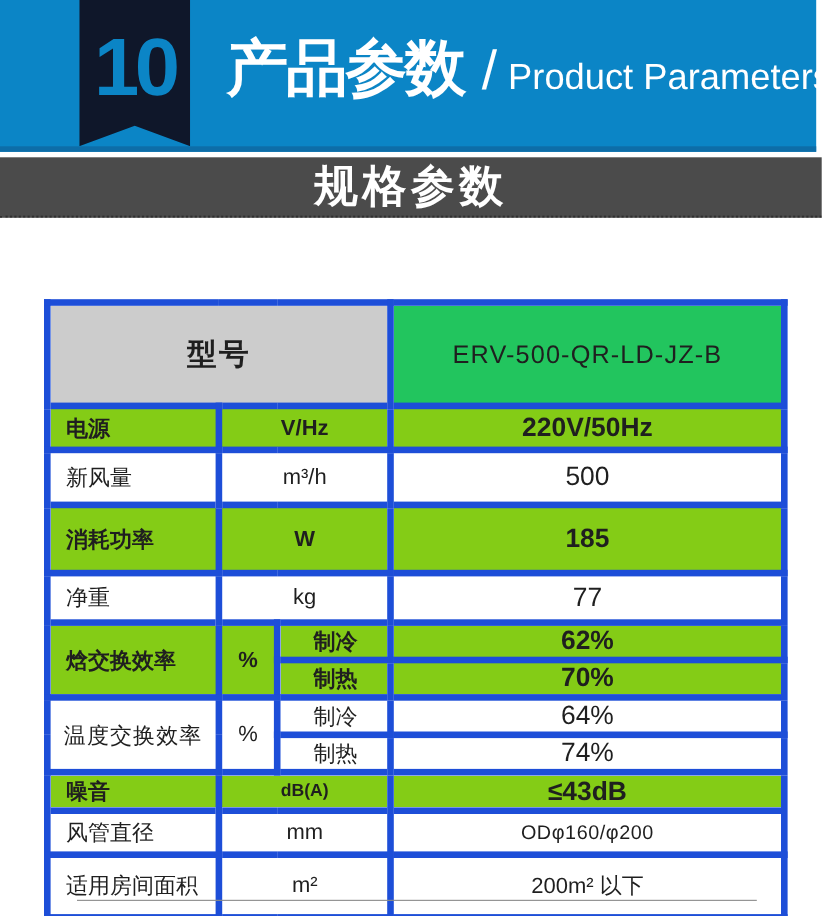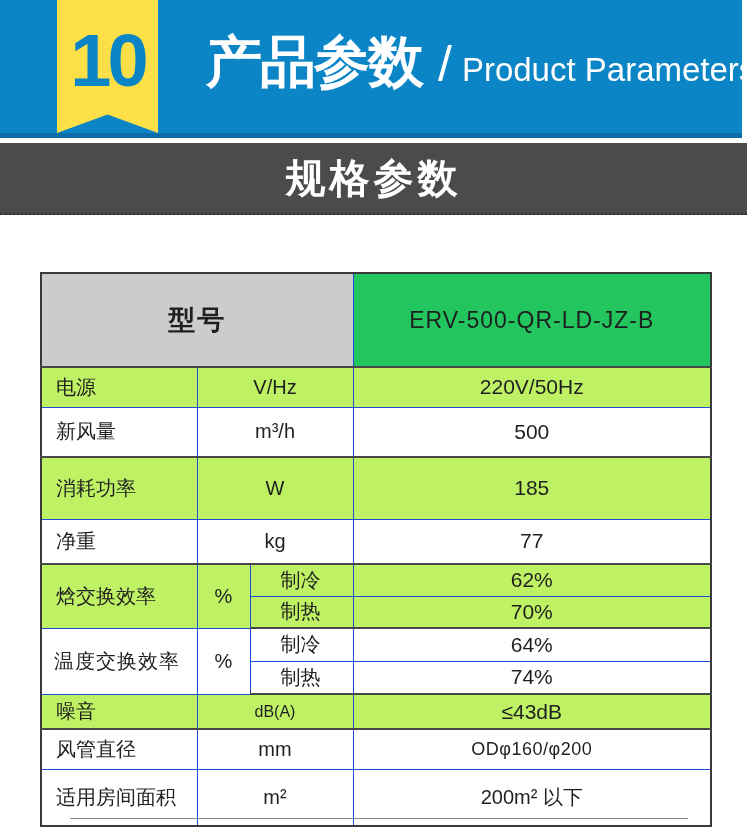--- a/index.html
+++ b/index.html
@@ -25,70 +25,70 @@
   }
   .title-slash {
     font-size:50px; font-weight:300; color:#ffffff; margin:0 10px 0 16px;
   }
   .title-en {
     font-size:33px; font-weight:300; color:#ffffff; letter-spacing:0px;
   }
 
   
   .ribbon {
-    position:absolute; top:0; left:57px; width:101px; height:133px;
-    background:#fde047; z-index:2;
+    position:absolute; top:0; left:72px; width:101px; height:133px;
+    background:#0f172a; z-index:2;
     clip-path:polygon(0 0, 100% 0, 100% 100%, 50% 86%, 0 100%);
     text-align:center;
   }
   .ribbon-number {
     display:inline-block; margin-top:24px;
     font-size:74px; line-height:1; font-weight:700;
     letter-spacing:-4px; color:#0b85c6;
   }
 
   
   .dark-band {
-    position:absolute; top:143px; left:0; width:747px; height:72px;
+    position:absolute; top:143px; left:0; width:747px; height:55px;
     background:#4b4b4b; border-bottom:2px dotted rgba(0,0,0,0.35);
     display:flex; align-items:center; justify-content:center;
   }
   .dark-band-title {
     color:#ffffff; font-size:40px; font-weight:600; letter-spacing:4px;
   }
 
   
   table.spec {
     position:absolute; top:272px; left:40px; width:670px;
     border-collapse:collapse; table-layout:fixed;
     border:2px solid #3a3a3a;
     color:#1f1f1f;
   }
   table.spec td {
-    border:1px solid #1d4ed8;
+    border:6px solid #1d4ed8;
     vertical-align:middle;
     overflow:hidden;
   }
   tr.b2 > td { border-bottom-width:2px; border-bottom-color:#474747; }
-  tr.shade > td { background:#bef264; }
+  tr.shade > td { background:#84cc16;font-weight:bold; }
   tr.plain > td { background:#ffffff; }
 
   td.model-label {
     background:#cccccc; text-align:center;
     font-size:27px; font-weight:700; letter-spacing:2px;
   }
   td.model-value {
     background:#22c55e; text-align:center;
     font-size:23px; font-weight:400; letter-spacing:1px;
   }
   td.lbl  { text-align:left; padding-left:14px; font-size:20px; }
   td.lbl.wide { letter-spacing:1px; padding-left:12px; }
   td.unit { text-align:center; font-size:20px; }
   td.unit.small { font-size:16px; }
-  td.val  { text-align:center; font-size:21px; }
+  td.val  { text-align:center; font-size:24px; }
   td.val.small  { font-size:18px; letter-spacing:0.5px;margin-left:39px; }
   td.sublbl { text-align:left; padding-left:30px; font-size:20px; }
 
   
   .footer-line {
     position:absolute; top:818px; left:70px; width:618px; height:0;
     border-top:1px solid #8a8a8a;
   }
 </style>
 </head>

